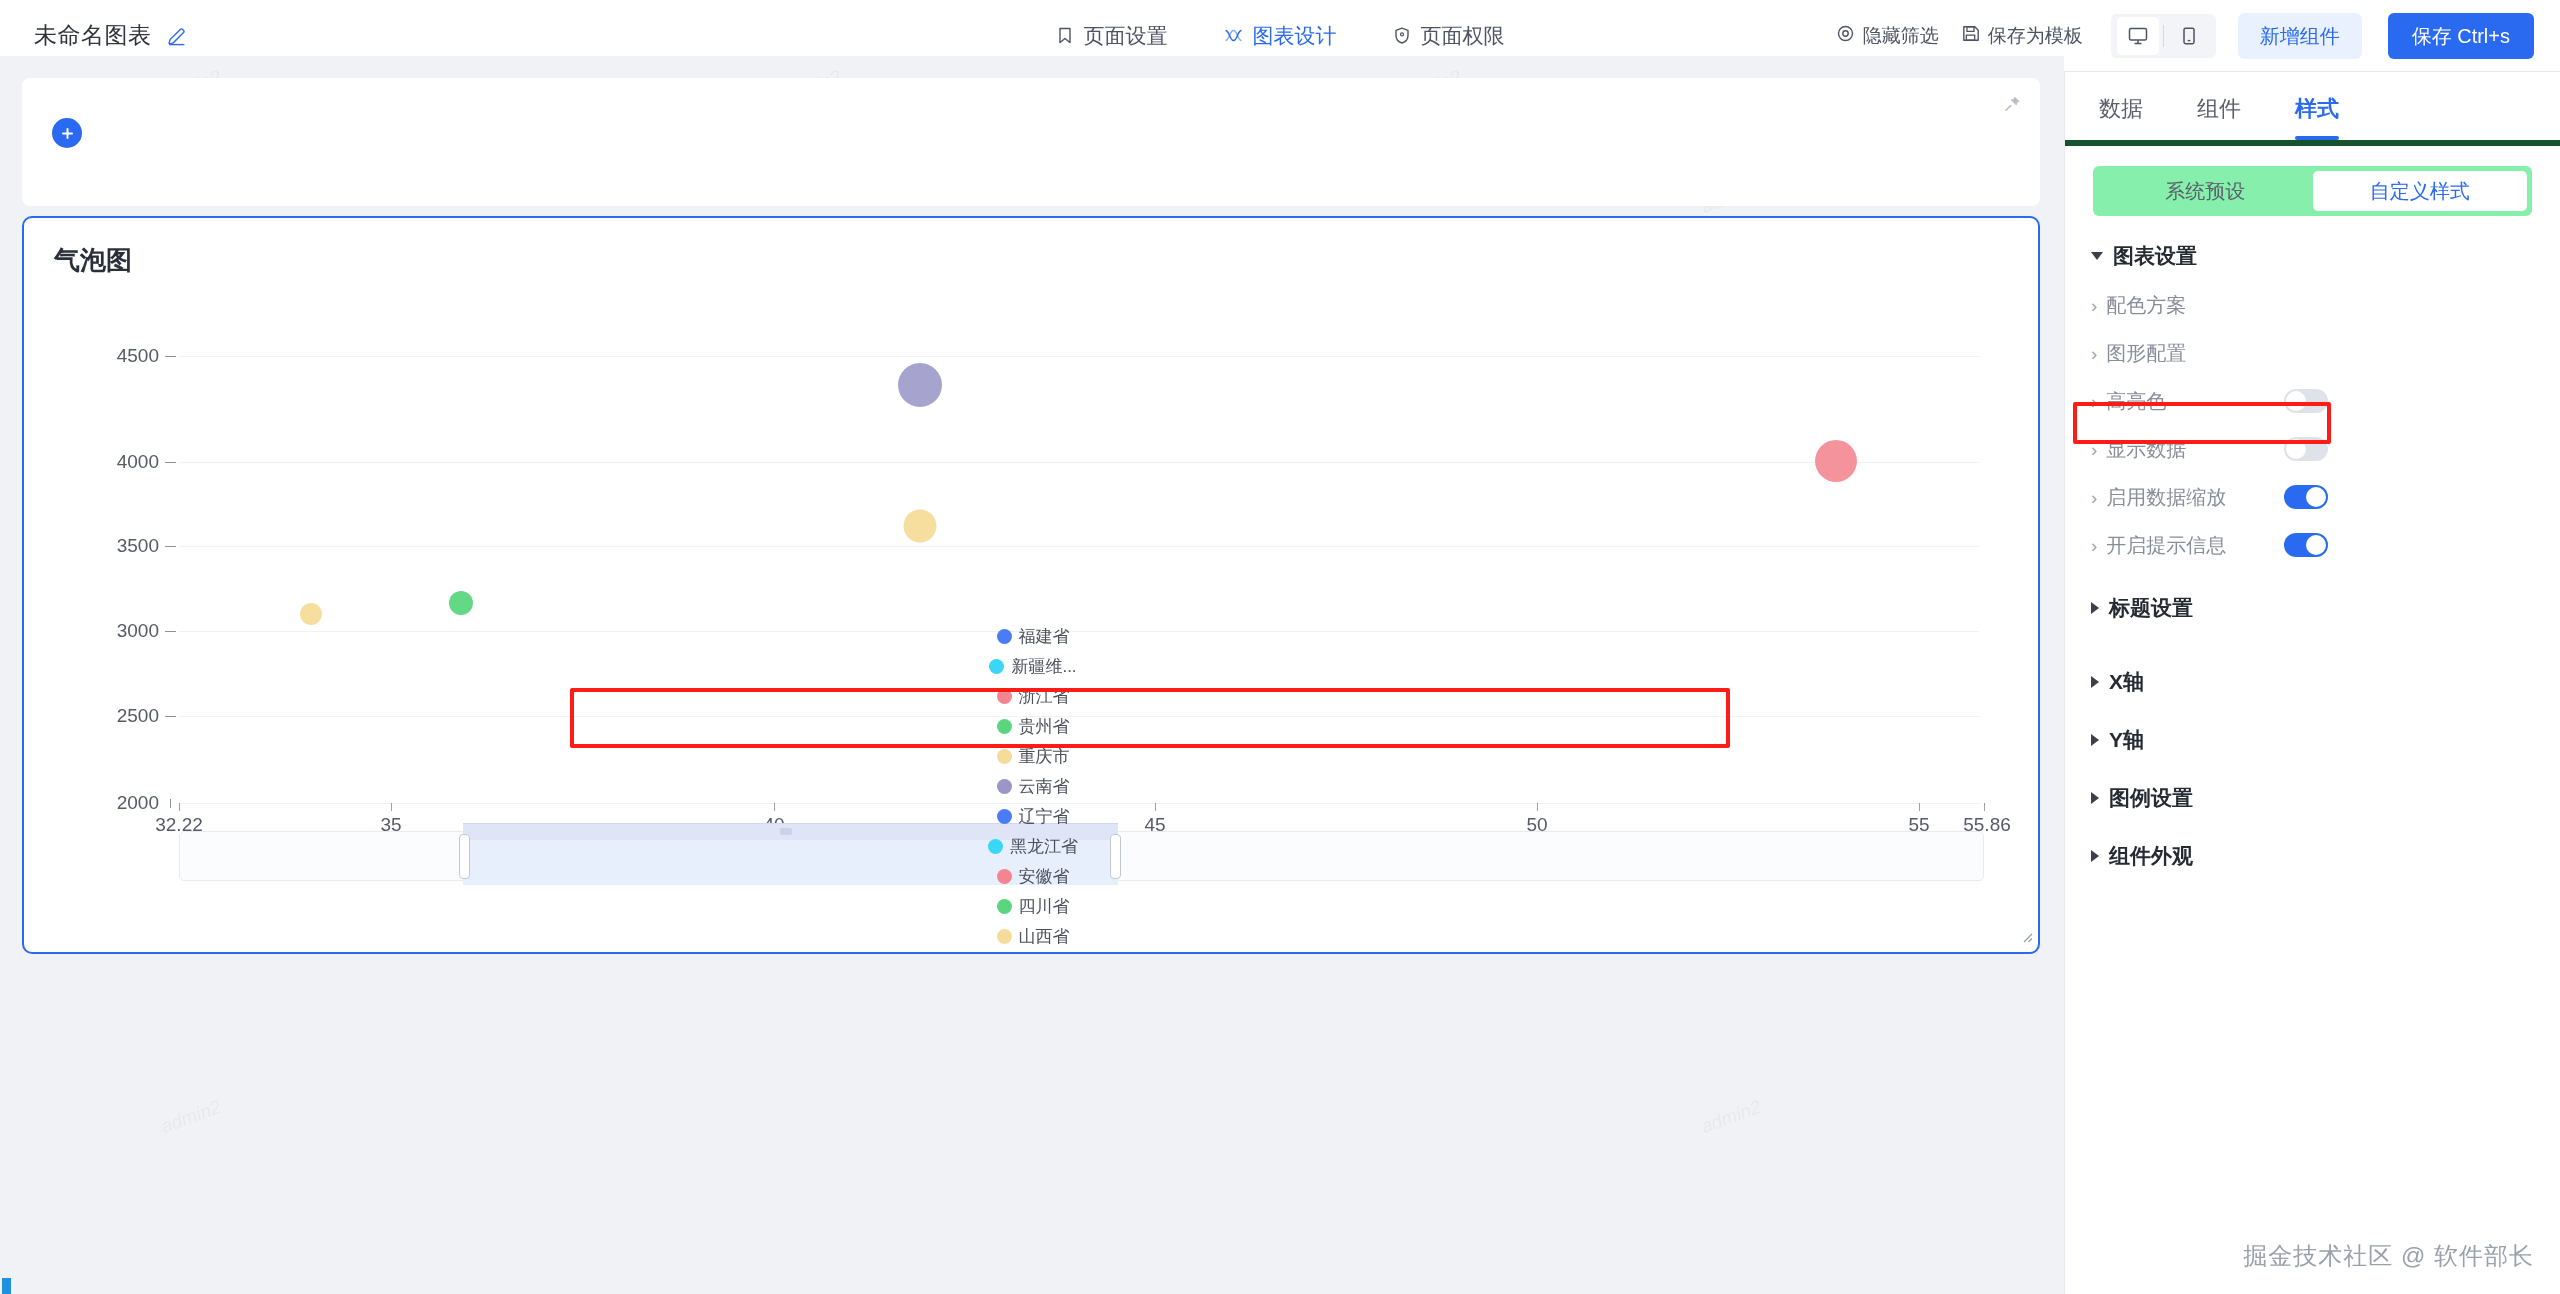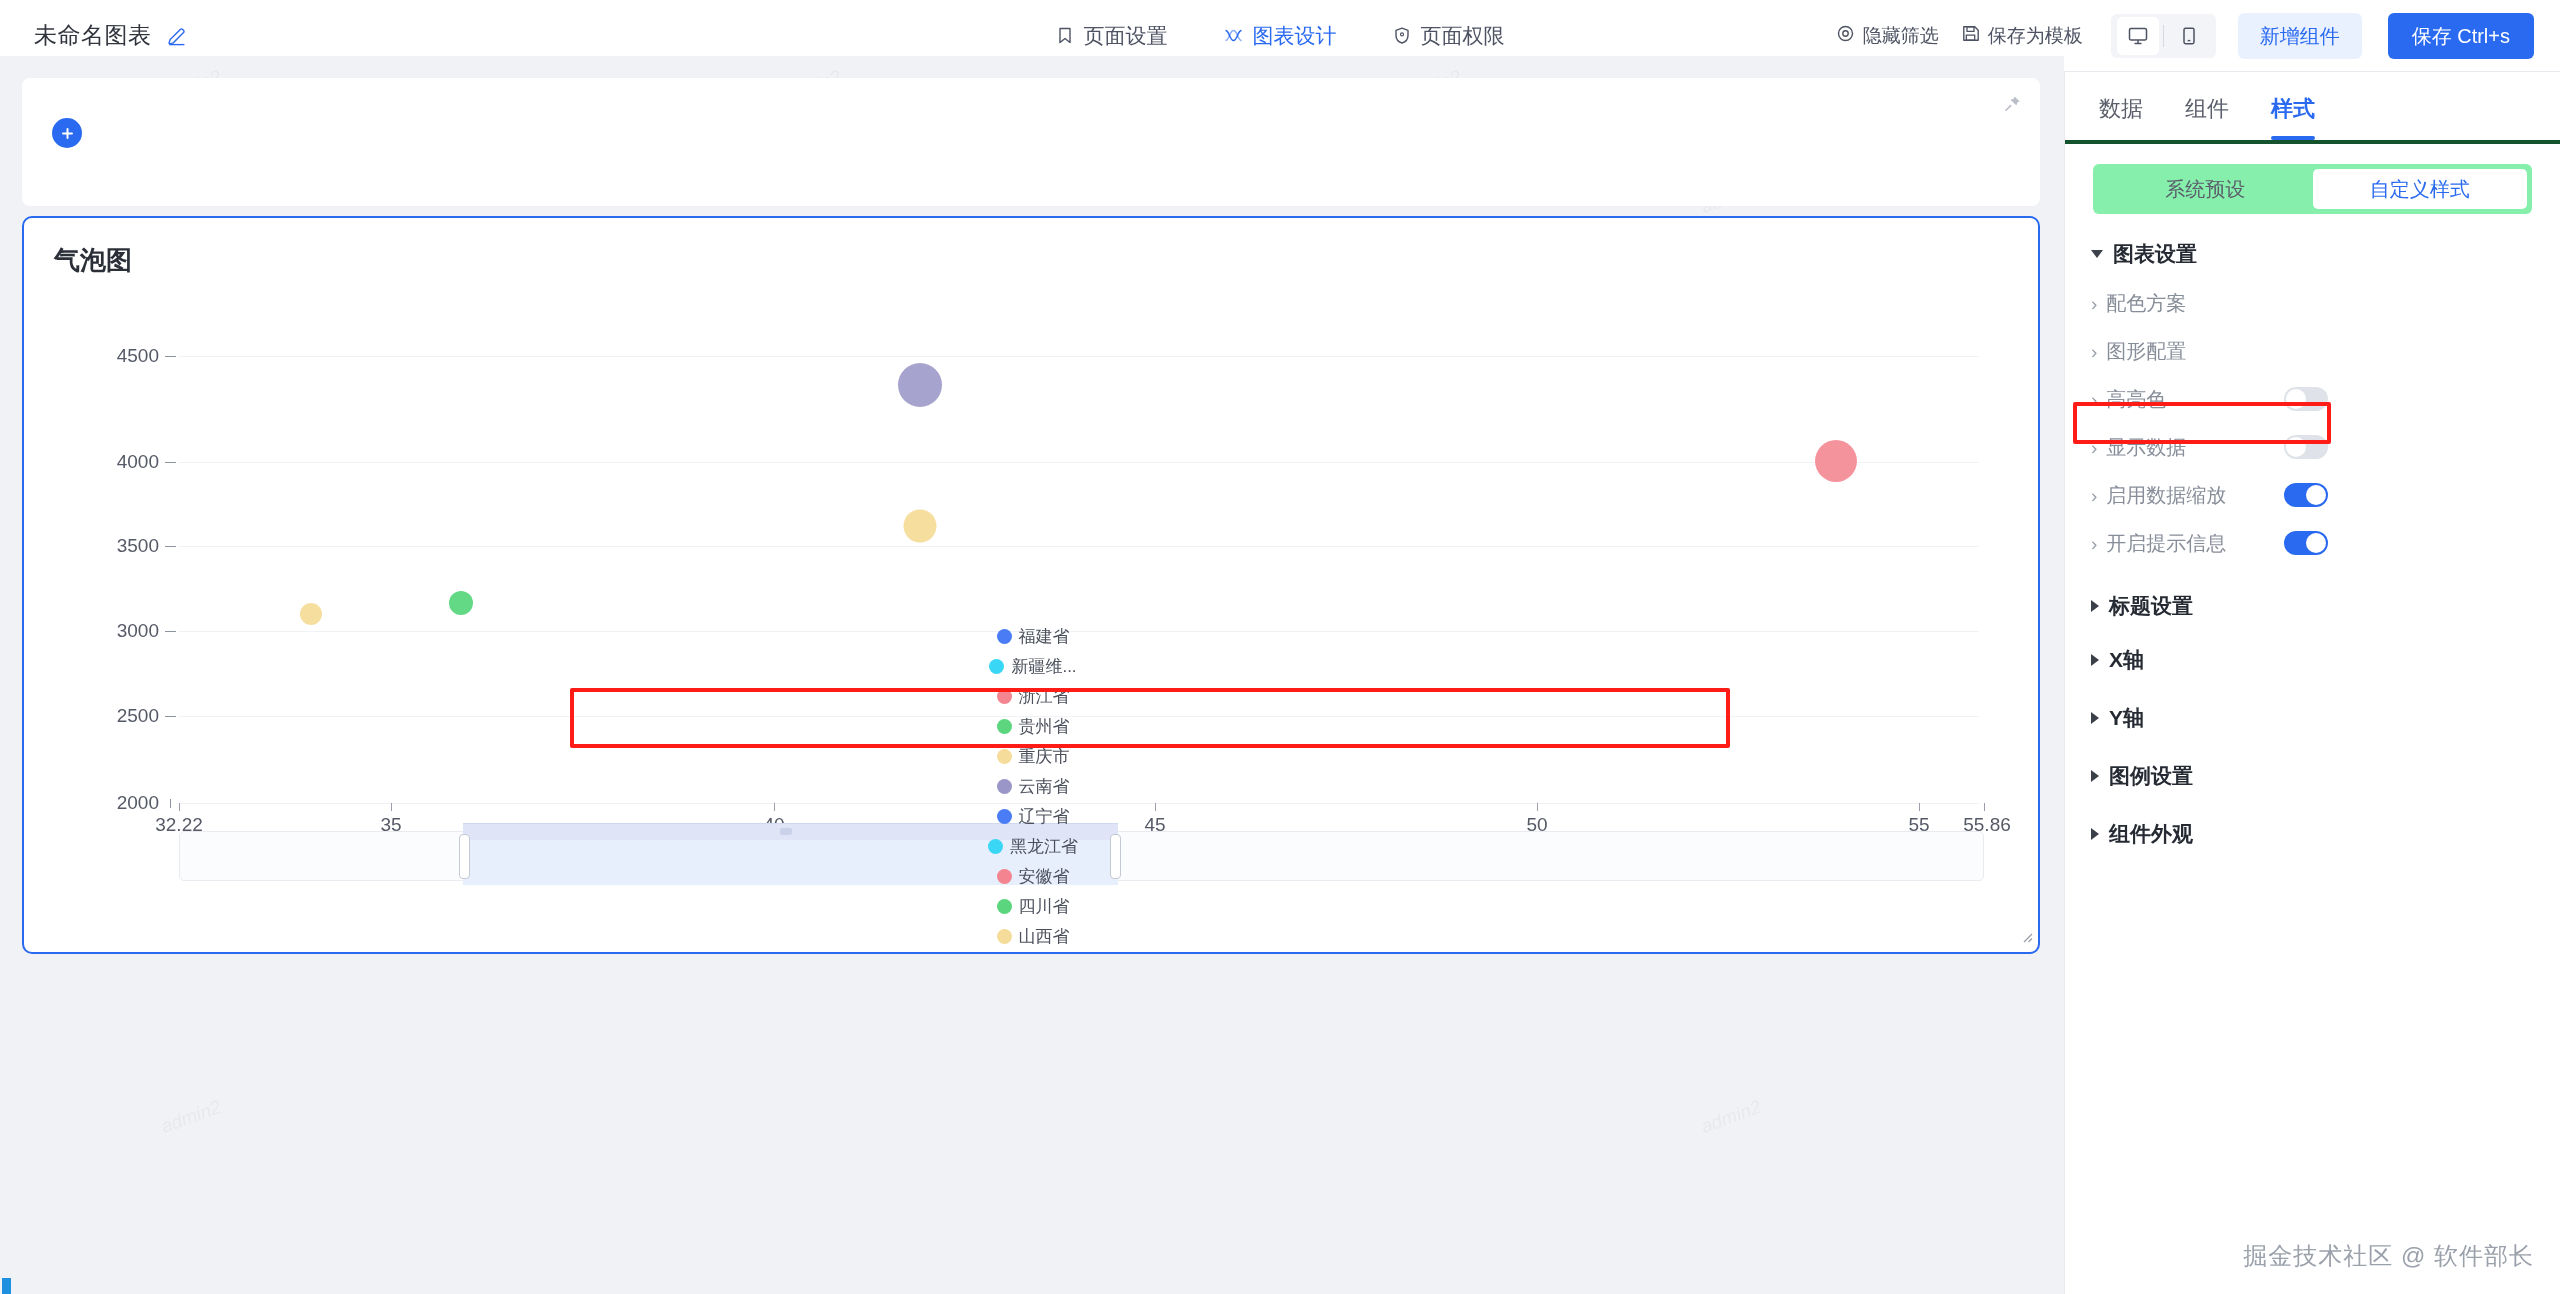--- a/index.html
+++ b/index.html
@@ -140,21 +140,21 @@
   .lg-txt { font-size: 17px; color: #4a4f5b; white-space: nowrap; }
 
   
   .redbox { position: absolute; border: 4px solid #ff1b16; border-radius: 2px; pointer-events: none; }
 
   
   .rpanel {
     position: absolute; right: 0; top: 72px; width: 496px; height: 1222px;
     background: #ffffff; border-left: 1px solid #e8eaef;
   }
-  .rtabs { display: flex; gap: 42px; padding: 22px 0 0 34px; border-bottom: 4px solid #14532d; }
+  .rtabs { display: flex; gap: 54px; padding: 22px 0 0 34px; border-bottom: 6px solid #14532d; }
   .rtab {
     font-size: 22px; color: #5a5f6b; padding-bottom: 16px; position: relative; cursor: pointer;
   }
   .rtab.active { color: #2a6af0; font-weight: 700; }
   .rtab.active::after {
     content: ""; position: absolute; left: 0; right: 0; bottom: 0; height: 4px;
     background: #2a6af0; border-radius: 2px;
   }
   .seg-wrap {
     margin: 20px 28px 0 28px; background: #86efac; border-radius: 6px;
@@ -484,21 +484,21 @@
       <span class="sub-label">开启提示信息</span>
       <span class="switch on">
           <span class="knob"></span>
         </span>
     </div>
 
     <div class="sec-head" style="margin-top:36px;">
       <span class="tri-right"></span>
       <span>标题设置</span>
     </div>
-    <div class="sec-head" style="margin-top:26px;">
+    <div class="sec-head" style="margin-top:46px;">
       <span class="tri-right"></span>
       <span>X轴</span>
     </div>
     <div class="sec-head" style="margin-top:30px;">
       <span class="tri-right"></span>
       <span>Y轴</span>
     </div>
     <div class="sec-head" style="margin-top:30px;">
       <span class="tri-right"></span>
       <span>图例设置</span>

